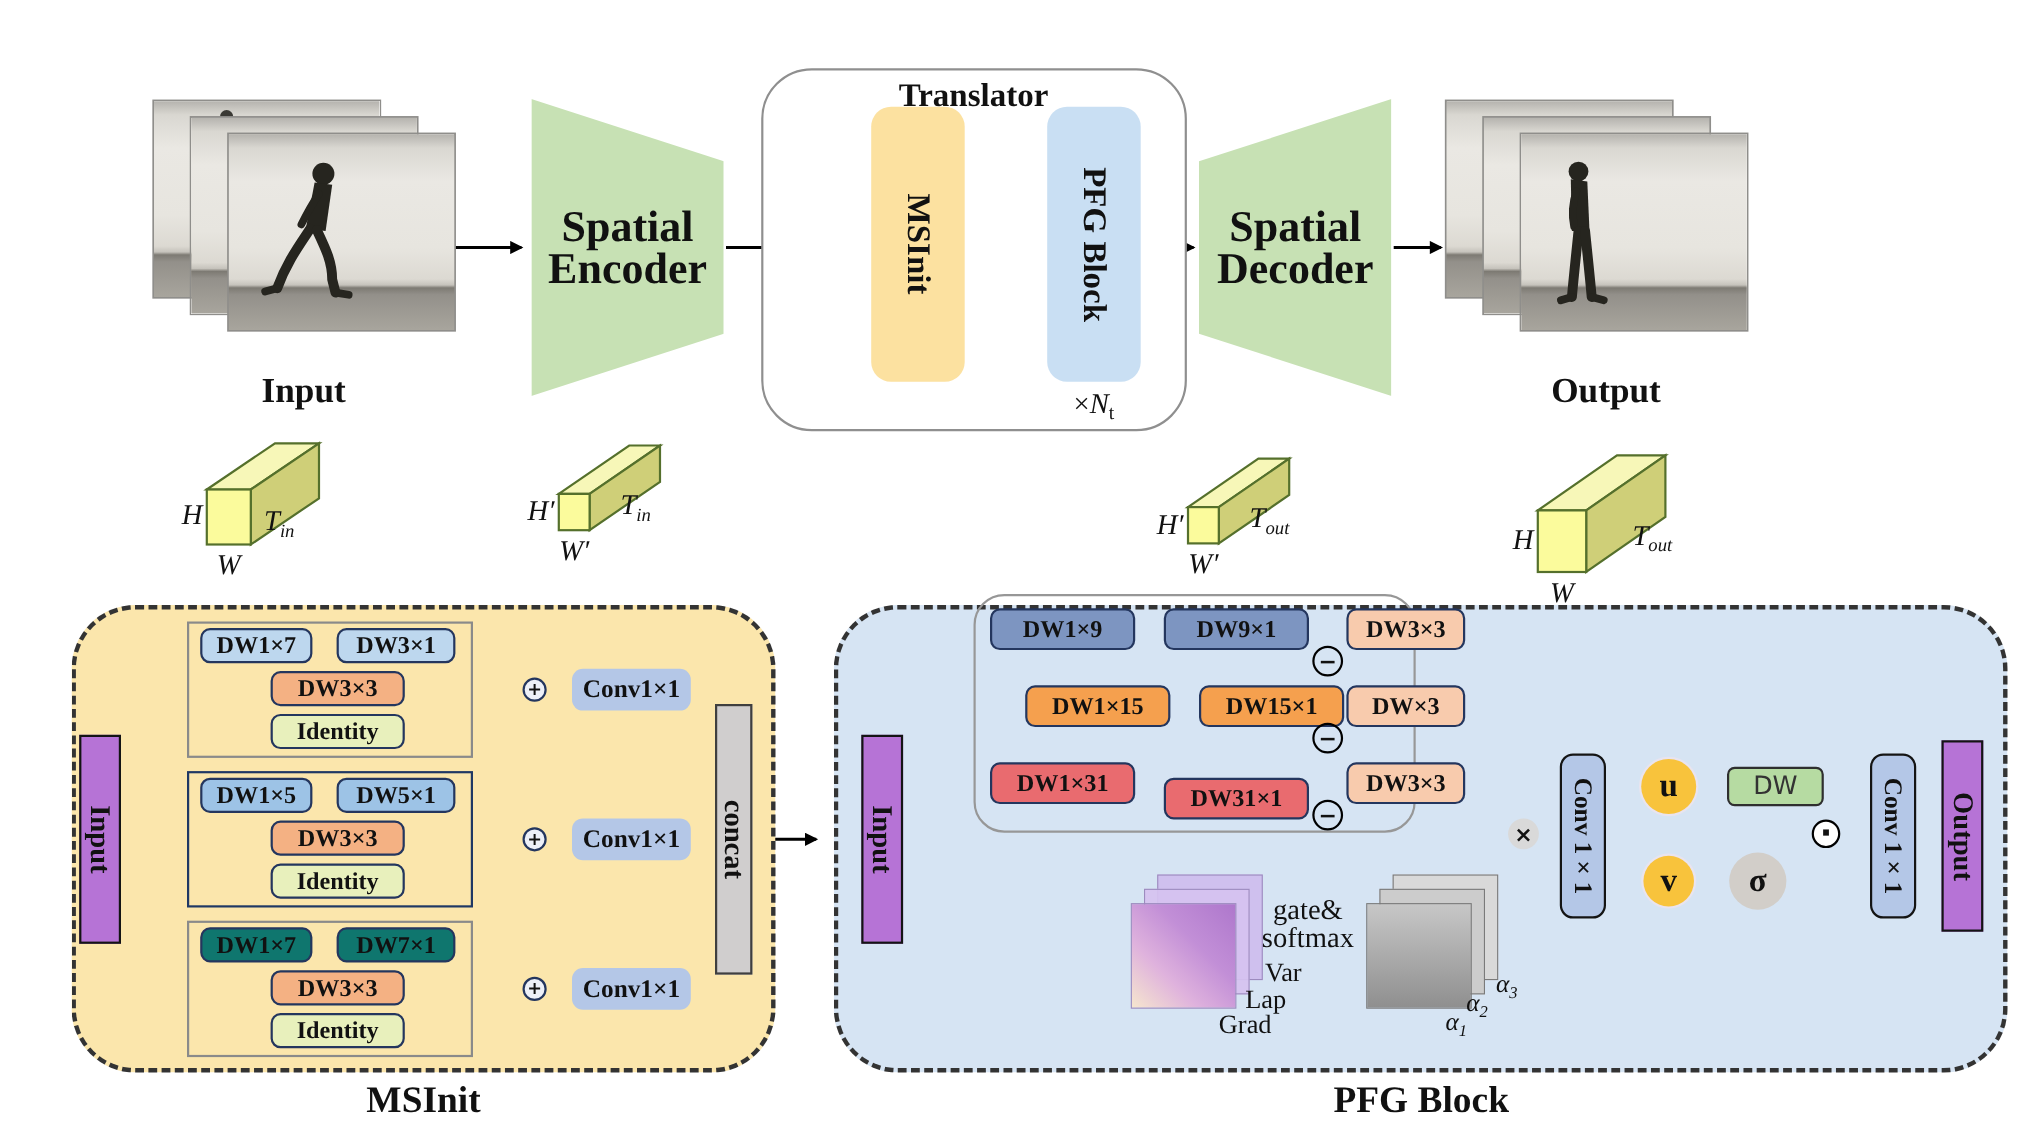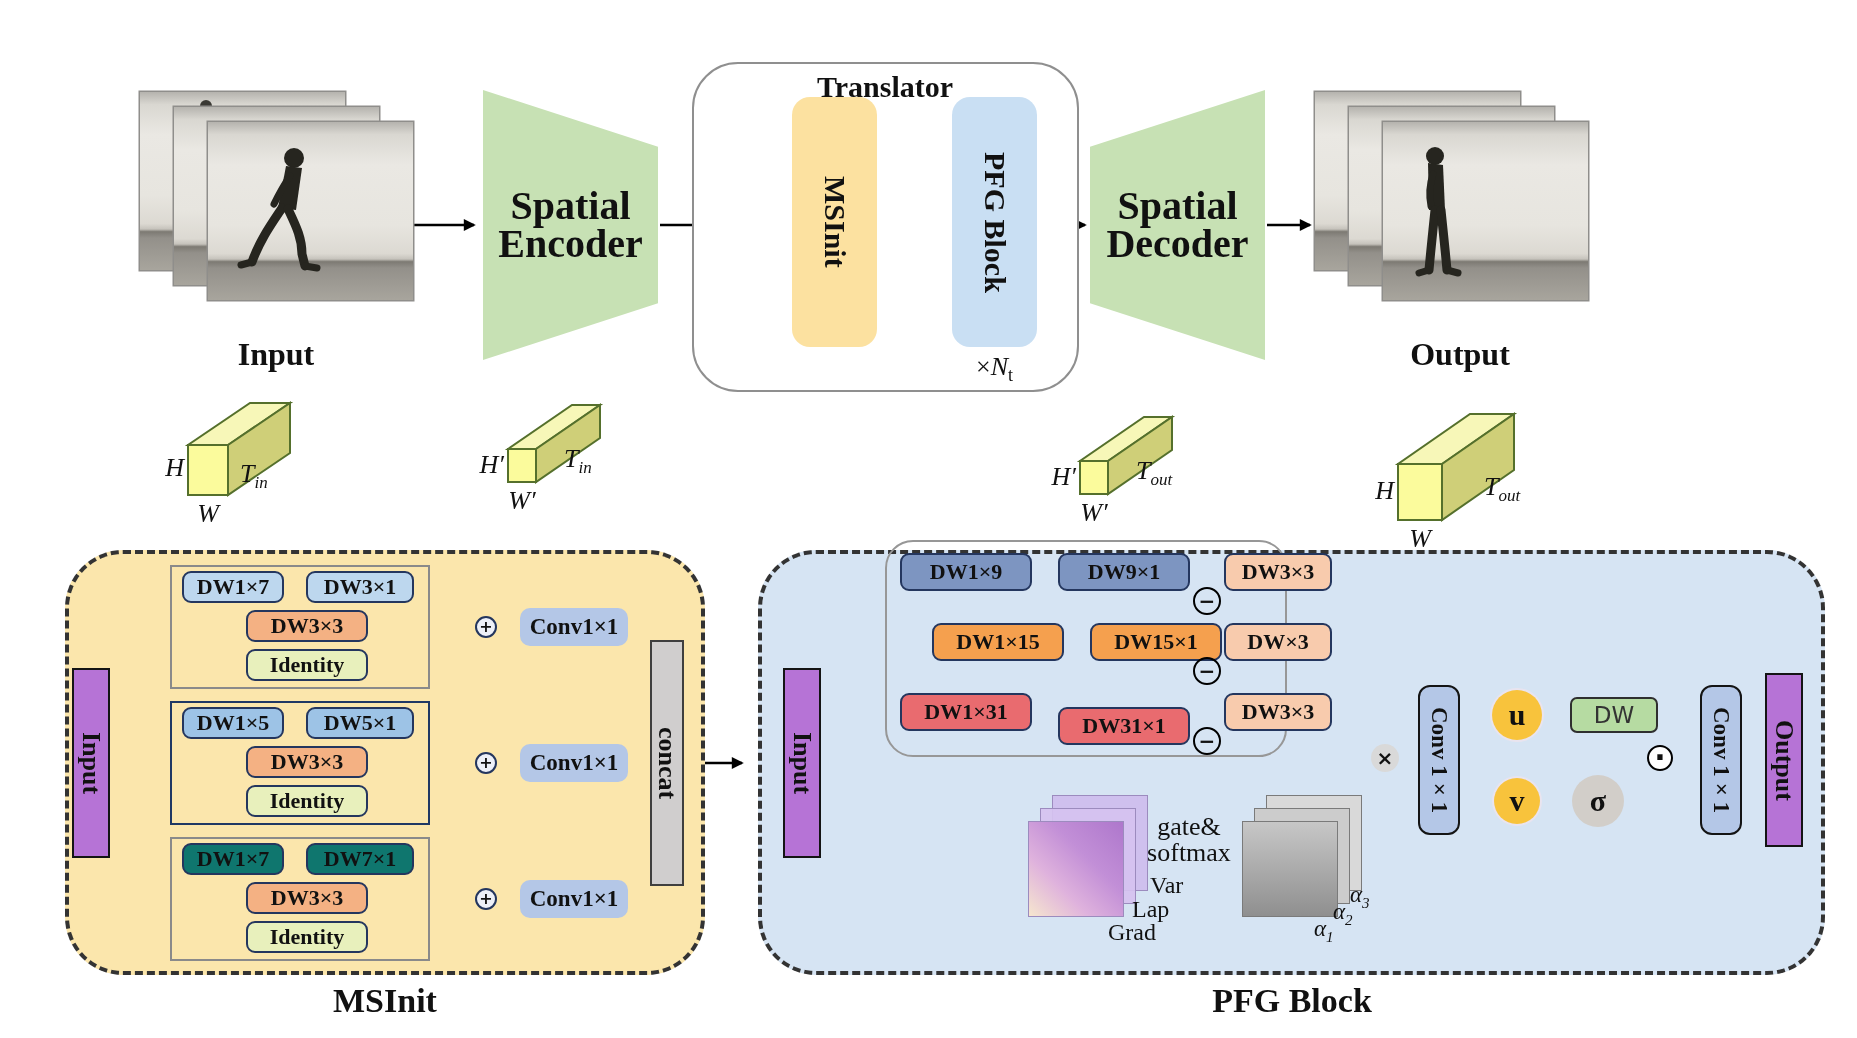--- a/index.html
+++ b/index.html
@@ -346,21 +346,21 @@
   <div class="gate" style="left:1130px;top:812px;width:118px;">
     <span>gate&amp;</span>
   </div>
   <div class="gate" style="left:1124px;top:838px;width:130px;">
     <span>softmax</span>
   </div>
 
   <div class="map gmap1" style="left:1266px;top:795px;"></div>
   <div class="map gmap2" style="left:1254px;top:808px;"></div>
   <div class="map gmap3" style="left:1242px;top:821px;"></div>
-  <span class="alpha" style="left:1350px;top:882px;"><span>α</span><sub>3</sub></span>
+  <span class="alpha" style="left:1350px;top:882px;padding-left:10px;"><span>α</span><sub>3</sub></span>
   <span class="alpha" style="left:1333px;top:899px;"><span>α</span><sub>2</sub></span>
   <span class="alpha" style="left:1314px;top:916px;"><span>α</span><sub>1</sub></span>
 
   <div class="op mult" style="left:1371px;top:744px;">
       <span>×</span>
     </div>
 
   <div class="vconv" style="left:1418px;top:685px;">
     <span class="vtext">Conv 1×1</span>
   </div>

